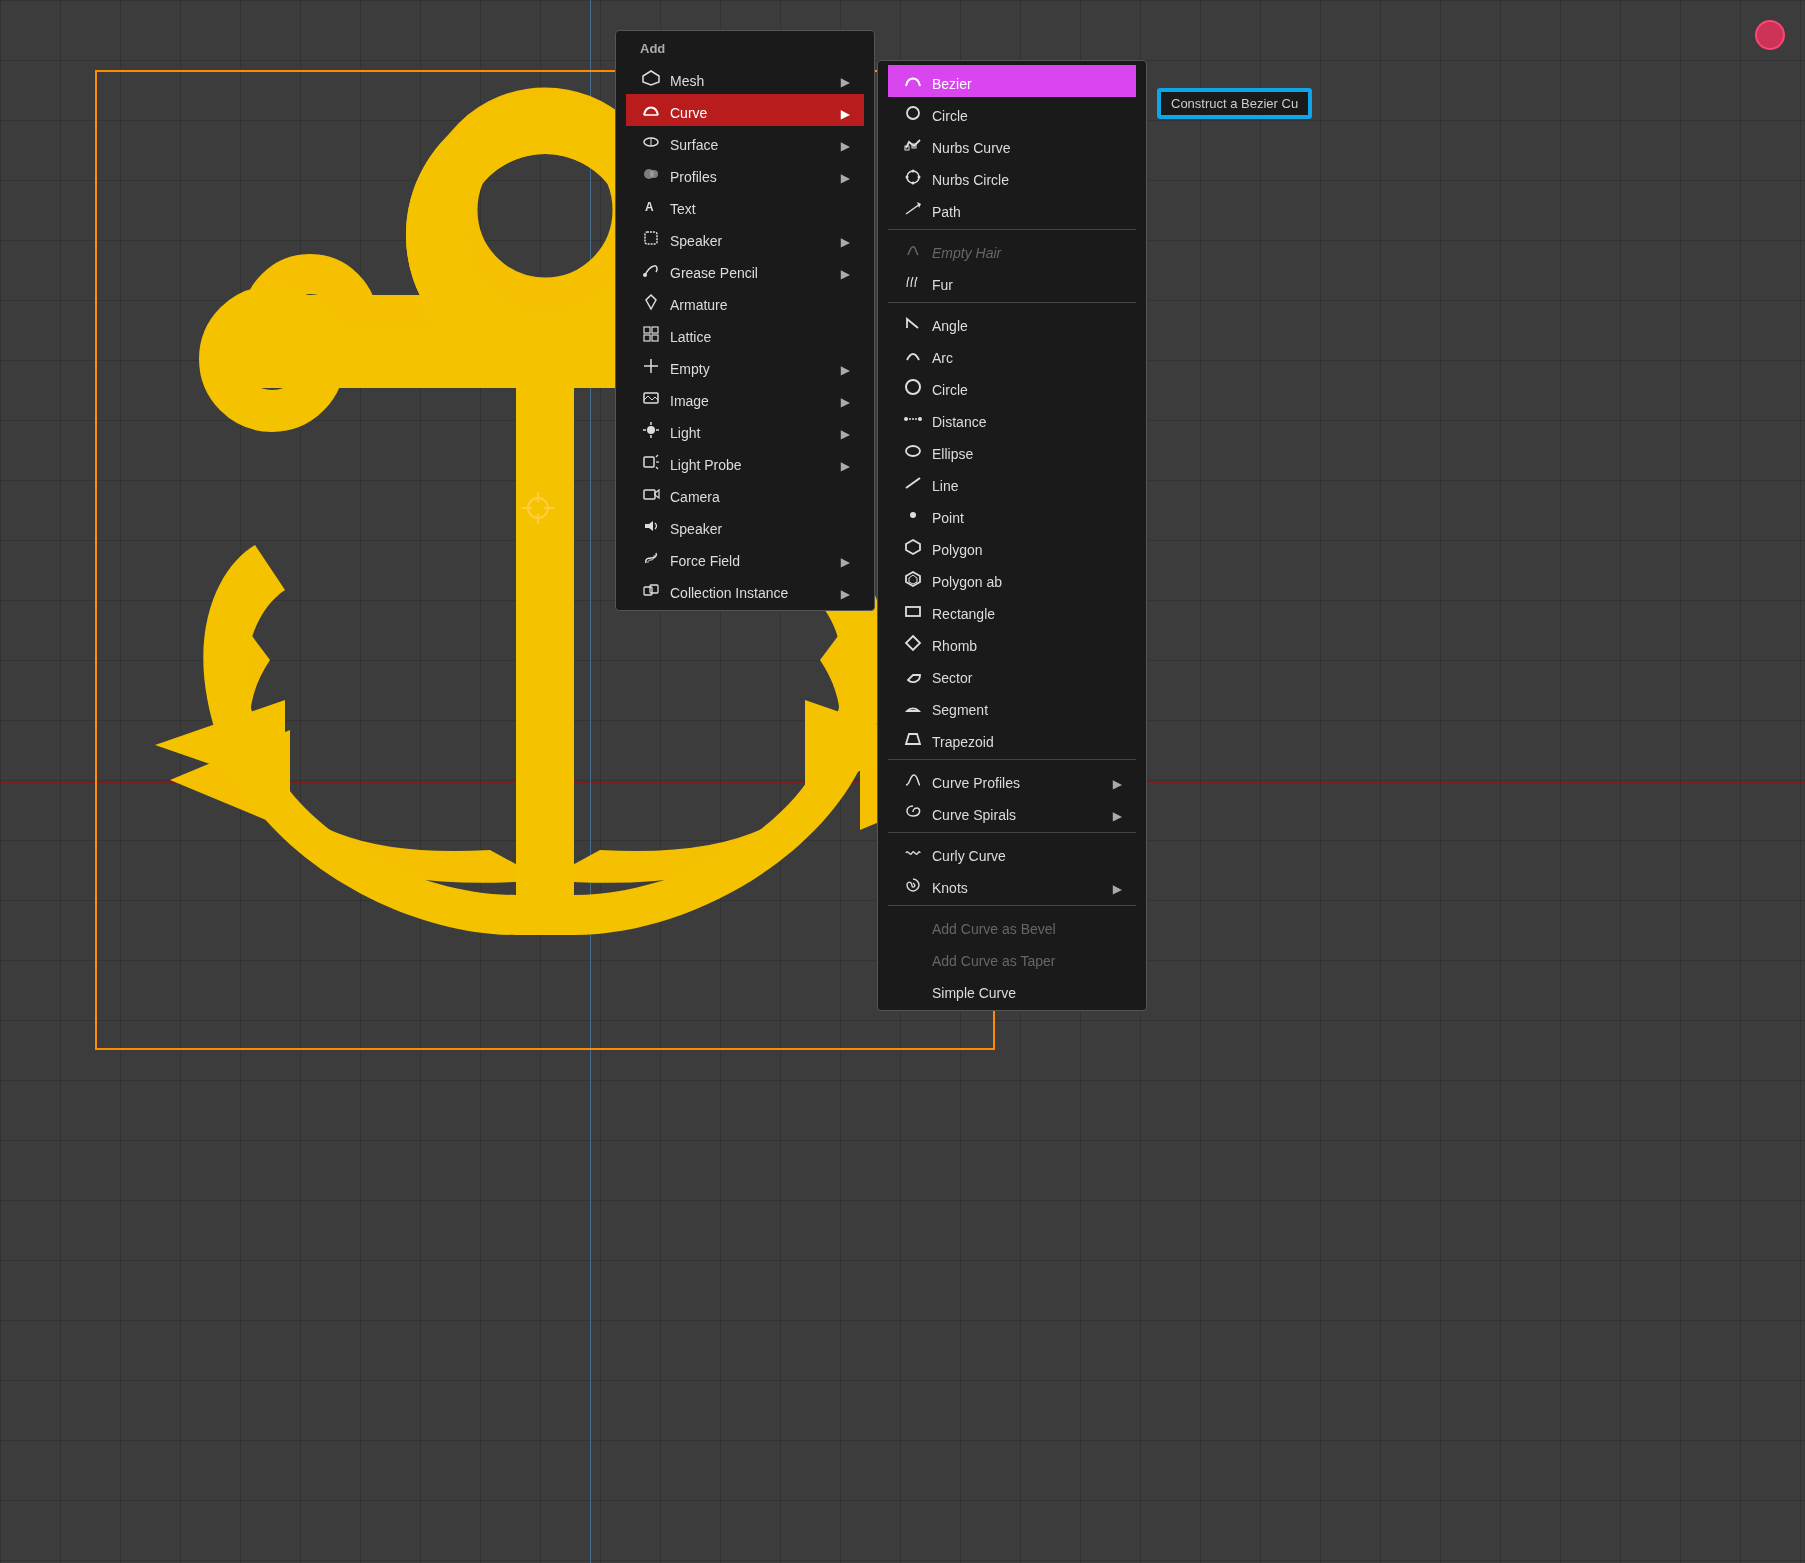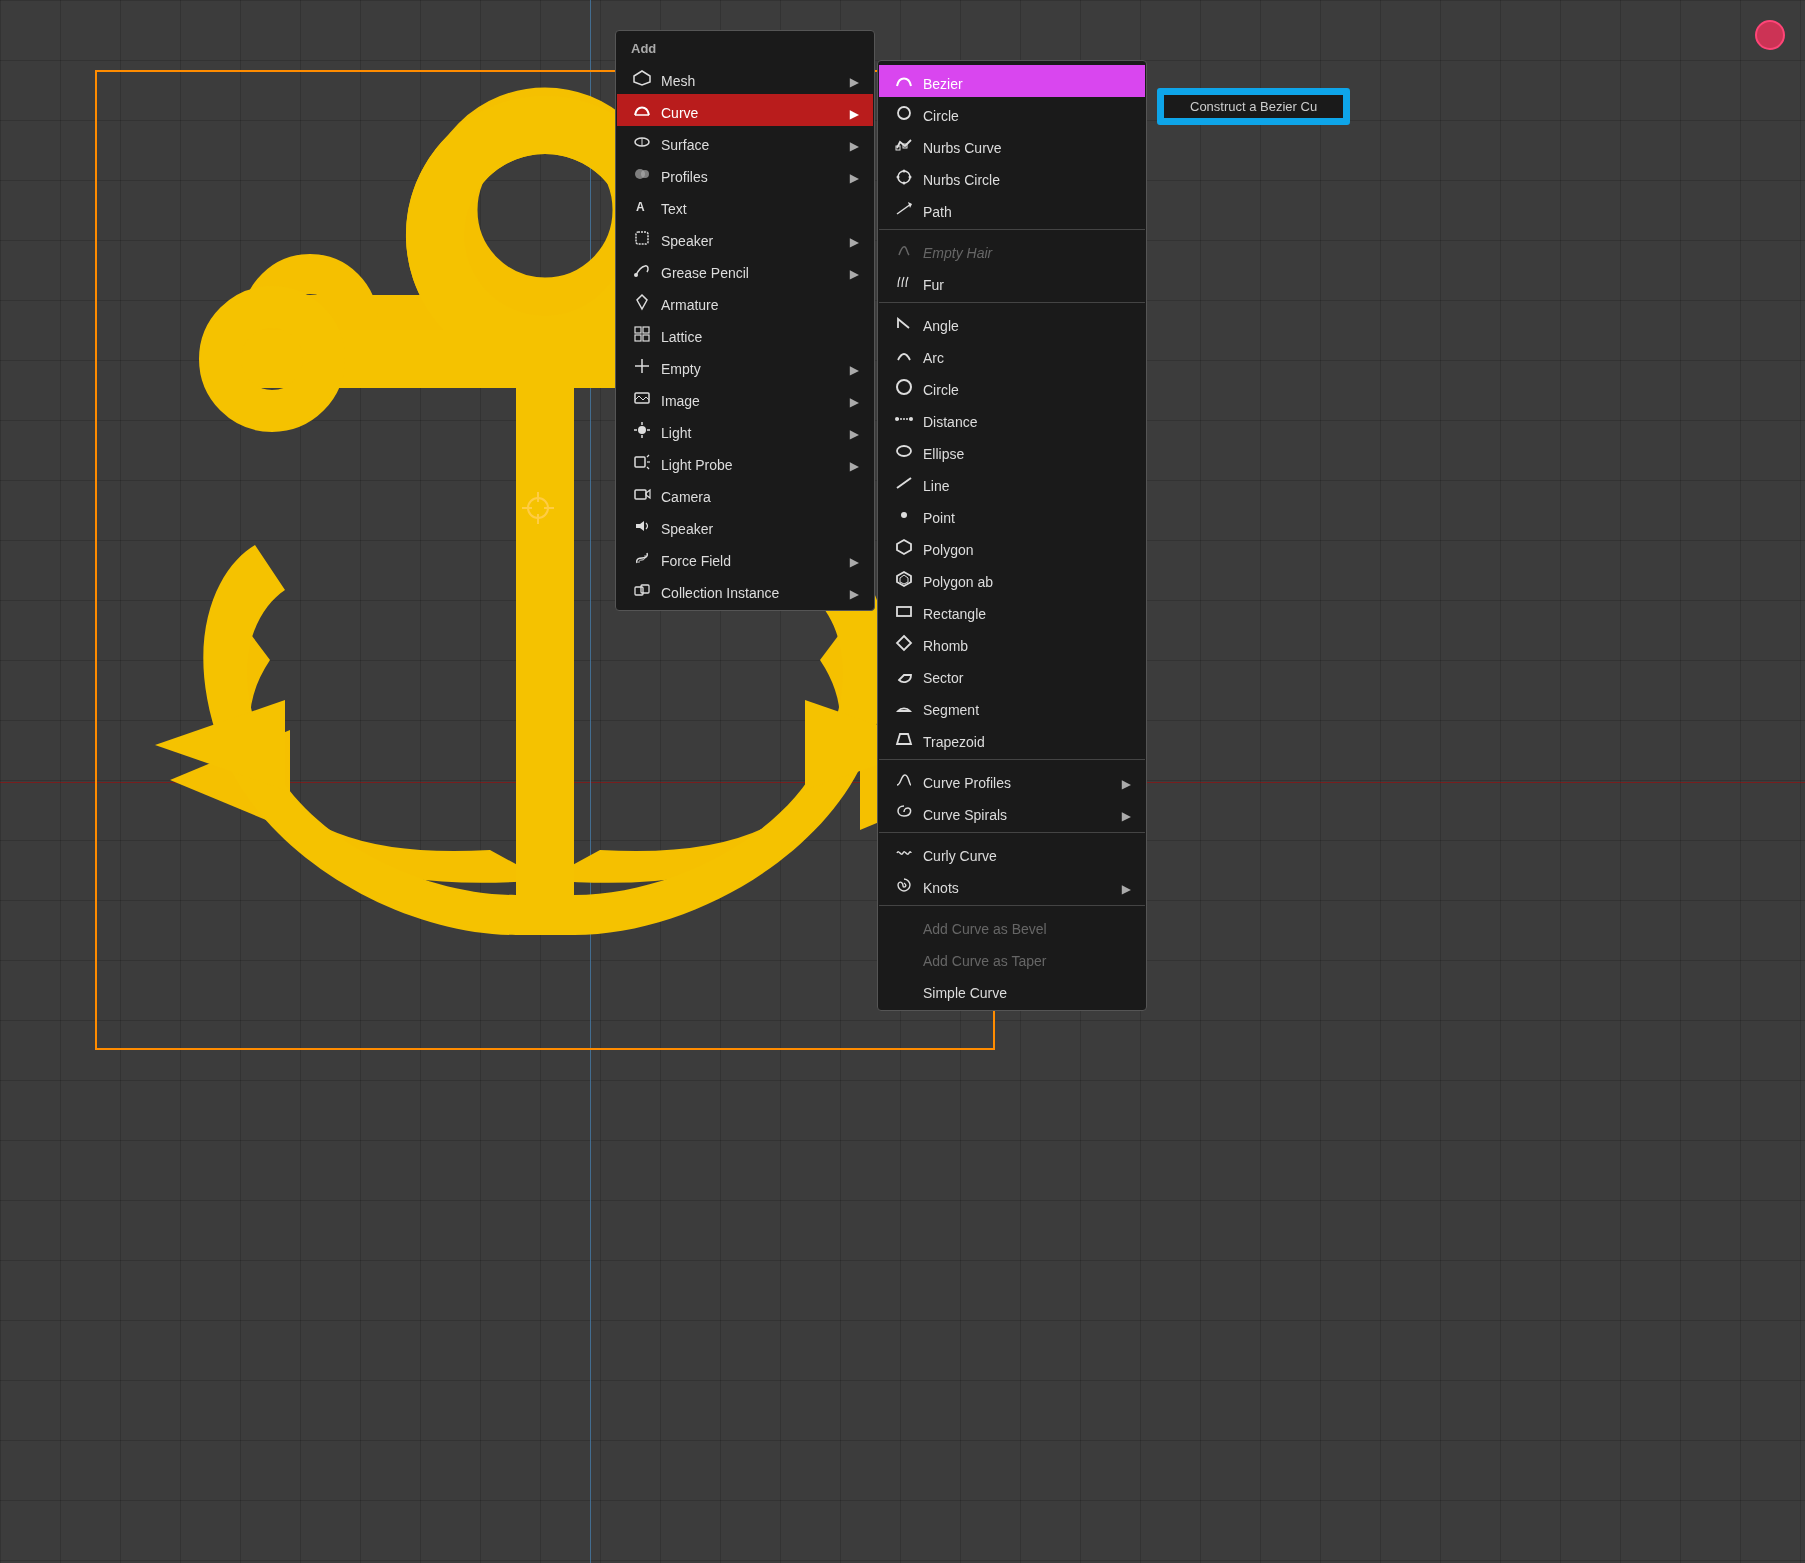--- a/index.html
+++ b/index.html
@@ -86,21 +86,21 @@
       top: 30px;
       left: 615px;
     }
 
     
     .add-menu {
       background: #1a1a1a;
       border: 1px solid #555;
       border-radius: 4px;
       min-width: 260px;
-      padding: 4px 1px;
+      padding: 4px 10px;
       color: #ddd;
     }
 
     .add-menu-header {
       padding: 6px 14px;
       color: #aaa;
       font-size: 13px;
       font-weight: bold;
     }
 
@@ -152,23 +152,23 @@
     .bezier-highlighted {
       background: #d946ef;
       color: #fff;
     }
 
     .tooltip-box {
       position: absolute;
       top: 28px;
       left: 280px;
       background: #1a1a1a;
-      border: 7px solid #0ea5e9;
+      border: 4px solid #0ea5e9;
       border-radius: 3px;
-      padding: 4px 26px;
+      padding: 4px 10px;
       color: #ccc;
       font-size: 13px;
       white-space: nowrap;
     }
 
     .menu-separator {
       height: 1px;
       background: #444;
       margin: 4px 0;
     }

